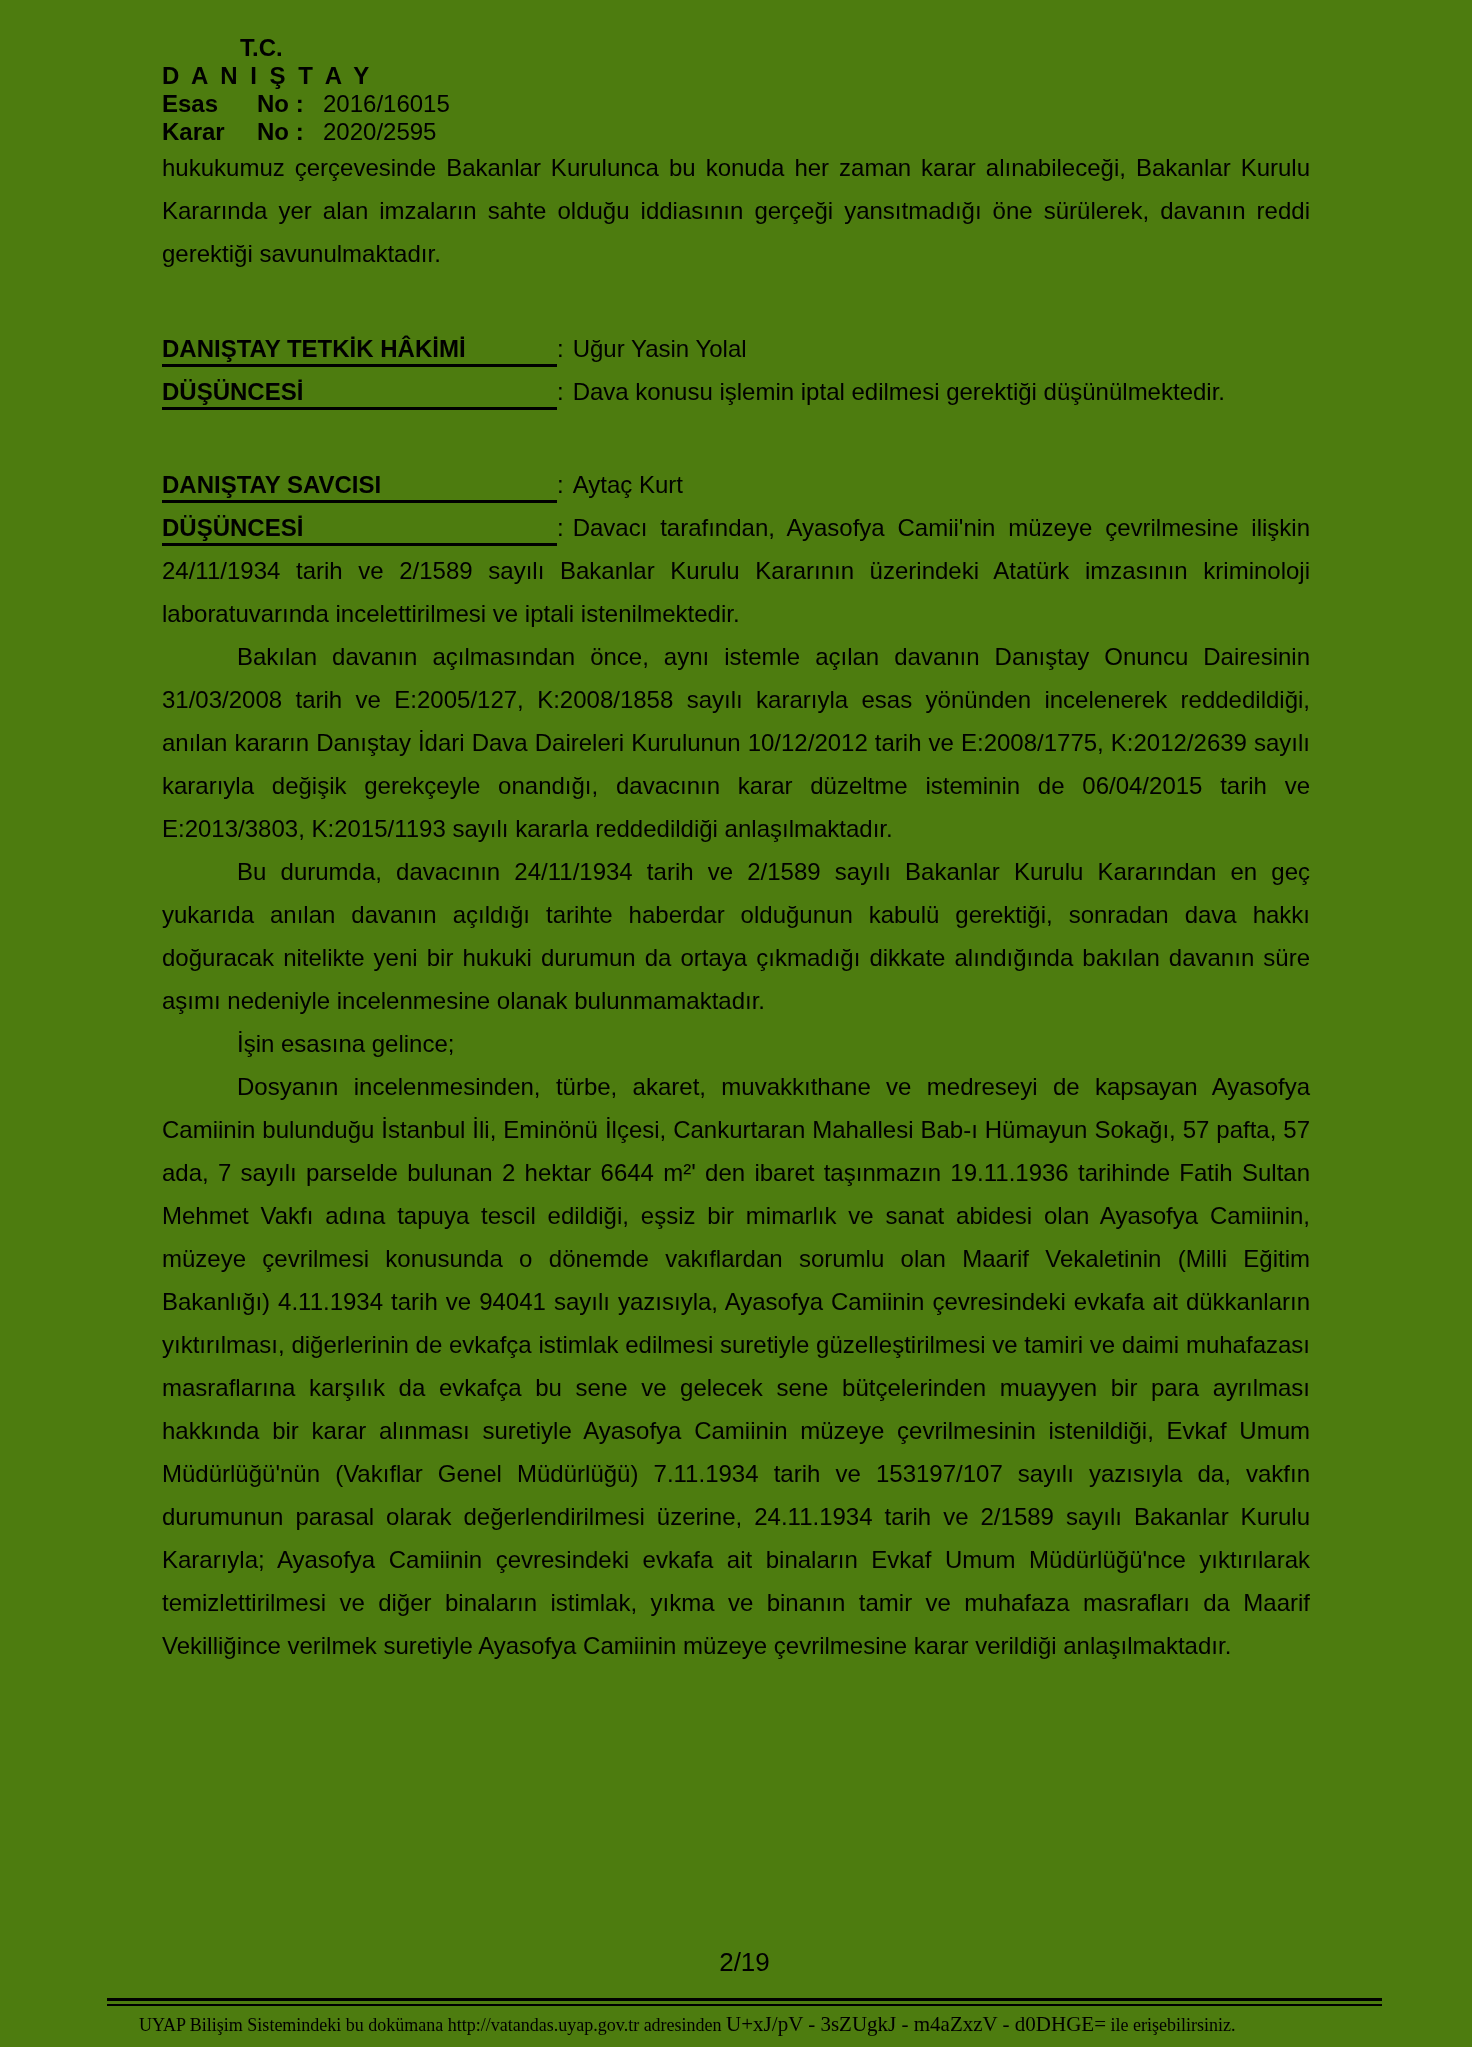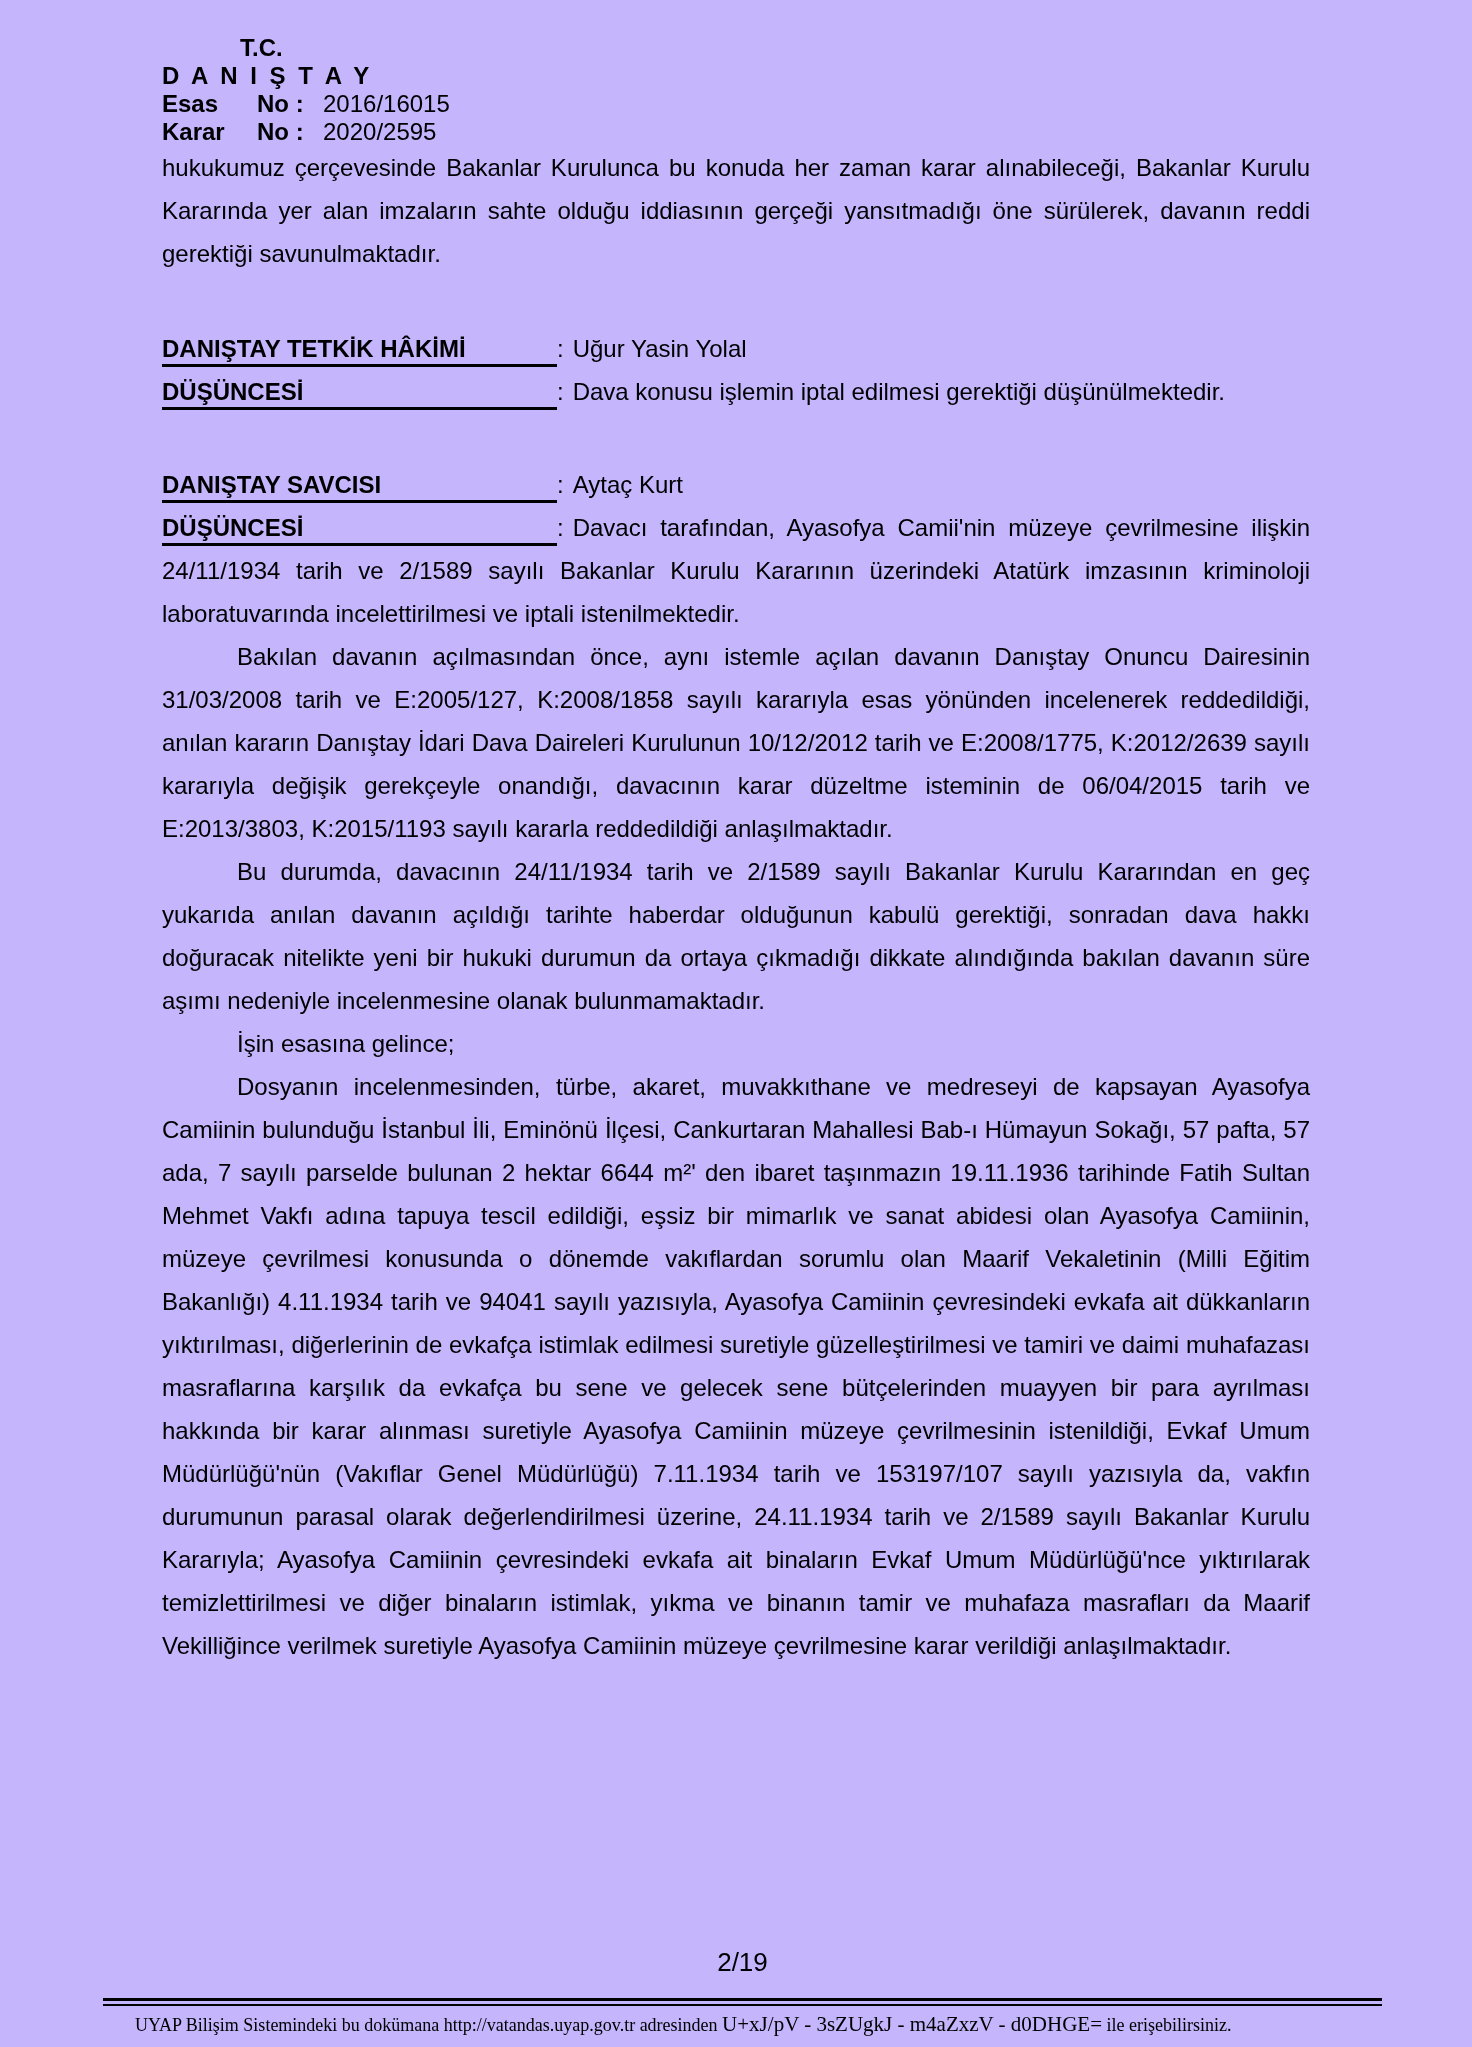--- a/index.html
+++ b/index.html
@@ -1,20 +1,20 @@
 <!DOCTYPE html>
 <html lang="tr"><head>
 <meta charset="utf-8">
 <style>
   html,body { margin:0; padding:0; background:#e8e8e8; }
   .page {
     position:relative;
     width:1472px; height:2047px;
     margin:0 auto;
-    background:#c4b5fd;
+    background:#4d7c0f;
     color:#000000;
     font-family:"Liberation Sans", sans-serif;
     overflow:hidden;
   }
   .content { padding:34px 162px 0 162px; }
 
   
   .hdr { font-weight:bold; font-size:24px; line-height:28px; }
   .hdr-tc { margin-left:78px; }
   .hdr-court { letter-spacing:3px; }
@@ -33,21 +33,21 @@
   .entry-label {
     display:inline-block;
     width:395px;
     font-weight:bold;
     line-height:31px;
     border-bottom:3px solid #000;
   }
   .colon { margin-right:9px; }
 
   
-  .footer { position:absolute; left:13px; right:0; bottom:0; }
+  .footer { position:absolute; left:0; right:0; bottom:0;padding-left:17px; }
   .page-num { text-align:center; font-size:26px; line-height:30px; margin-bottom:21px; }
   .footer-rule { margin:0 90px; height:3px; border-top:3px solid #000; border-bottom:2px solid #000; }
   .access {
     margin:5px 60px 9px 122px;
     font-family:"Liberation Serif", serif;
     font-size:18px; line-height:26px;
     white-space:nowrap;
   }
   .access .code { font-family:Liberation Serif, serif; font-size:21px; }
 </style>

